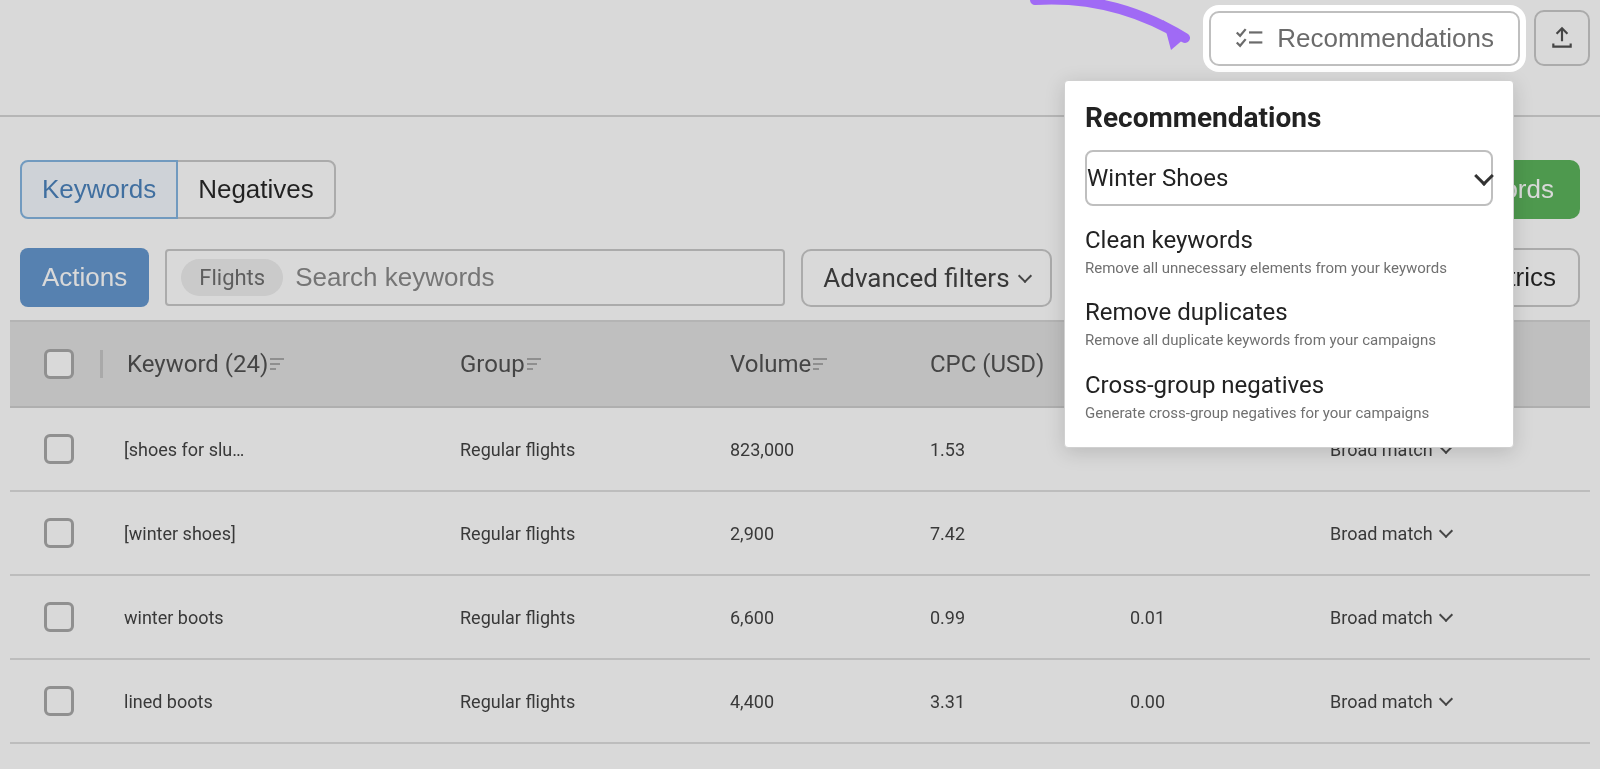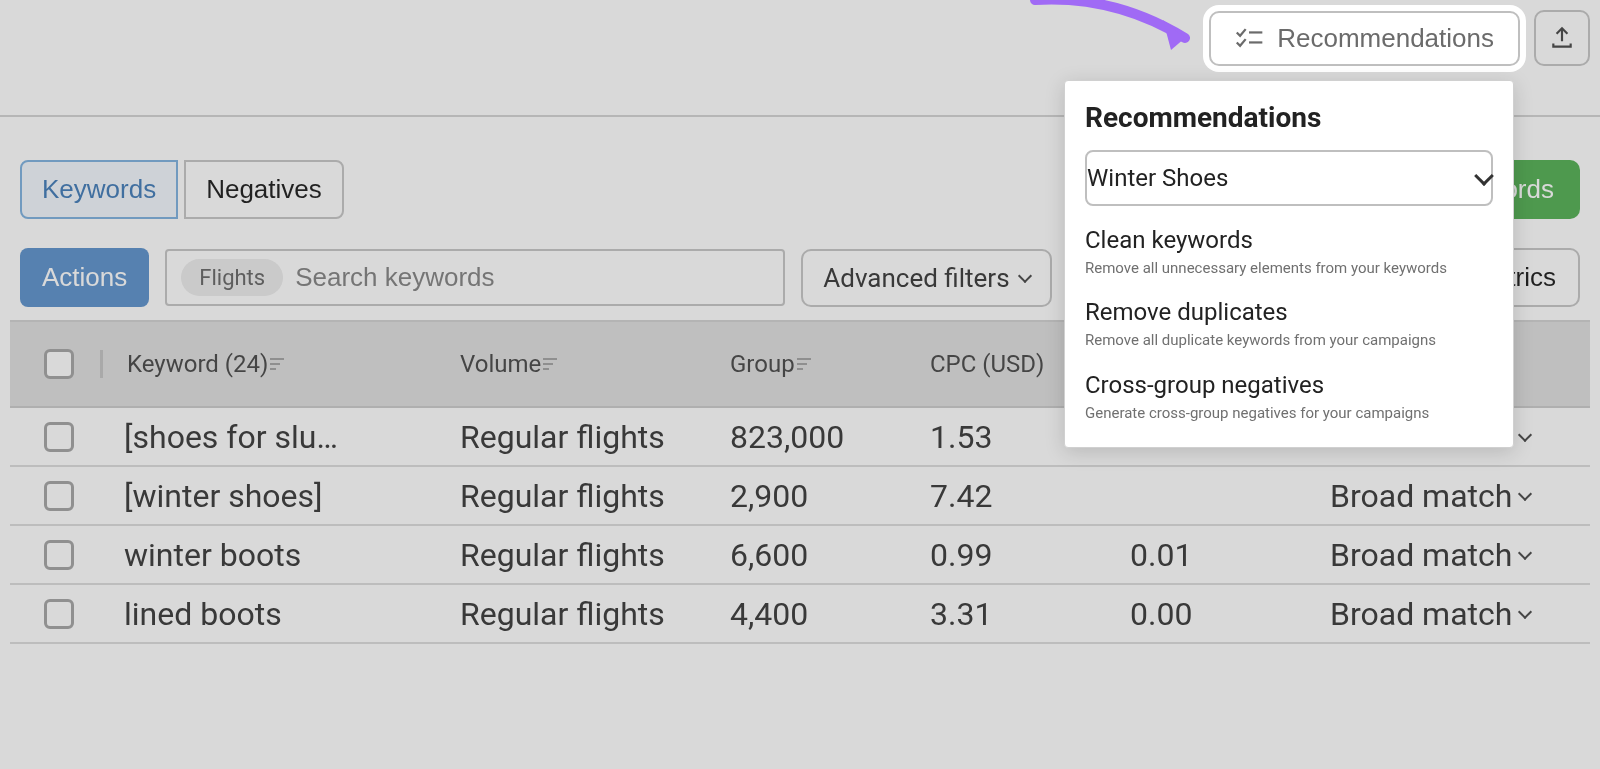--- a/index.html
+++ b/index.html
@@ -68,21 +68,21 @@
     top: 115px; left: 0; right: 0;
     border-top: 2px solid #cfcfcf;
   }
 
   
   .tab-row {
     position: absolute;
     top: 160px; left: 20px; right: 20px;
     display: flex; align-items: center; gap: 0;
   }
-  .seg-group { display: inline-flex; gap: 8px; }
+  .seg-group { display: inline-flex; }
   .seg-btn {
     padding: 12px 20px;
     font-size: 26px;
     border: 2px solid #bfbfbf;
     background: #fff;
     cursor: pointer;
   }
   .seg-btn.active {
     border-color: #6fa8dc;
     color: #2b6cb0;
@@ -188,22 +188,22 @@
   .thead .th {
     display: flex; align-items: center; gap: 0;
     padding-left: 10px;
   }
   .thead .th.kw-col { border-left: 3px solid #bdbdbd; padding-left: 24px; }
 
   .trow {
     display: grid;
     grid-template-columns: 90px 350px 270px 200px 200px 200px 290px;
     align-items: center;
-    height: 59px;
-    font-size: 32px;
+    height: 84px;
+    font-size: 18px;
     color: #222;
     border-bottom: 2px solid #d8d8d8;
   }
   .trow .td { padding-left: 10px; }
   .trow .td.kw { padding-left: 24px; white-space: nowrap; overflow: hidden; text-overflow: ellipsis; }
   .checkbox {
     width: 30px; height: 30px;
     border: 3px solid #9a9a9a;
     border-radius: 6px;
     margin-left: 24px;
@@ -314,27 +314,27 @@
     <div class="th">
         <div class="checkbox"></div>
       </div>
     <div class="th kw-col">
       <span>Keyword (24)</span>
       <svg width="18" height="18" viewBox="0 0 18 18">
           <path d="M2 4h14M2 9h10M2 14h6" stroke="#999" stroke-width="2"></path>
         </svg>
     </div>
     <div class="th">
-      <span>Volume</span>
+      <span>Group</span>
       <svg width="18" height="18" viewBox="0 0 18 18">
           <path d="M2 4h14M2 9h10M2 14h6" stroke="#999" stroke-width="2"></path>
         </svg>
     </div>
     <div class="th">
-      <span>Group</span>
+      <span>Volume</span>
       <svg width="18" height="18" viewBox="0 0 18 18">
           <path d="M2 4h14M2 9h10M2 14h6" stroke="#999" stroke-width="2"></path>
         </svg>
     </div>
     <div class="th">
       <span>CPC (USD)</span>
     </div>
     <div class="th">
       <span>Comp.</span>
     </div>

